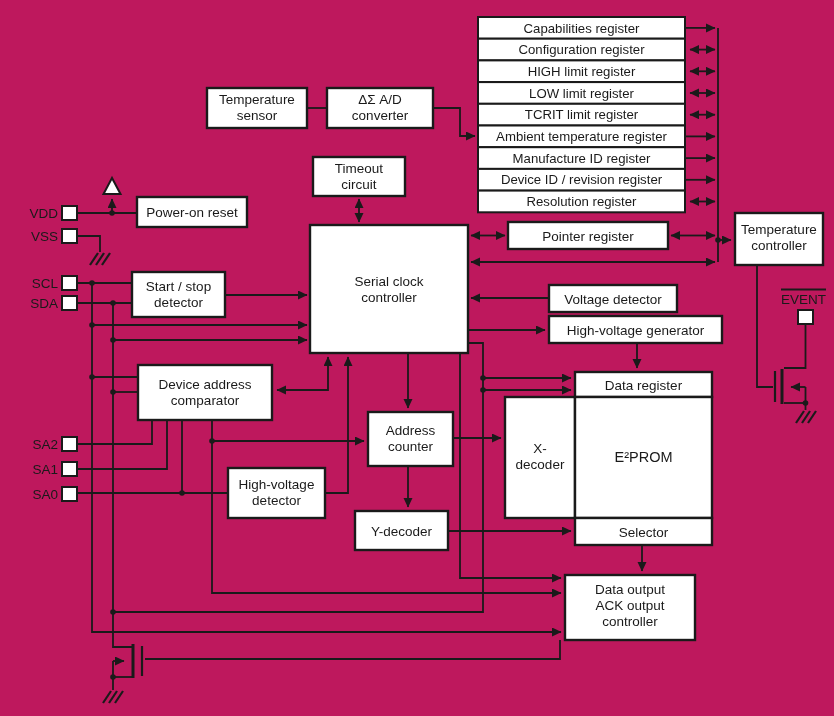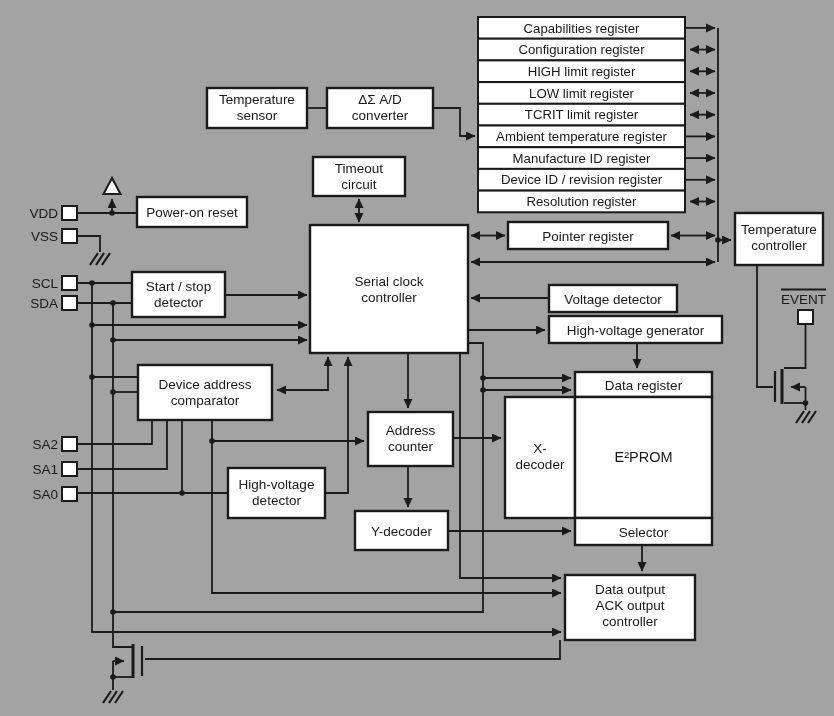--- a/index.html
+++ b/index.html
@@ -1,16 +1,16 @@
 <!DOCTYPE html>
 <html><head>
 <meta charset="utf-8">
 <style>
   html,body{margin:0;padding:0;background:#ffffff;}
-  .canvas{position:relative;width:834px;height:716px;background:#a3a3a3;overflow:hidden;}
+  .canvas{position:relative;width:834px;height:716px;background:#be185d;overflow:hidden;}
   svg{display:block;}
   text{font-family:"Liberation Sans","DejaVu Sans",sans-serif;fill:#1a1a1a;}
   .blk{fill:#ffffff;stroke:#1a1a1a;stroke-width:2.4;}
   .reg{fill:#ffffff;stroke:#1a1a1a;stroke-width:2;}
   .pin{fill:#ffffff;stroke:#1a1a1a;stroke-width:2;}
   .wire{fill:none;stroke:#1a1a1a;stroke-width:1.8;}
   .thick{stroke-width:3;}
   .lbl{font-size:13.5px;}
   .rlbl{font-size:13.2px;}
   .plbl{font-size:13.5px;}

